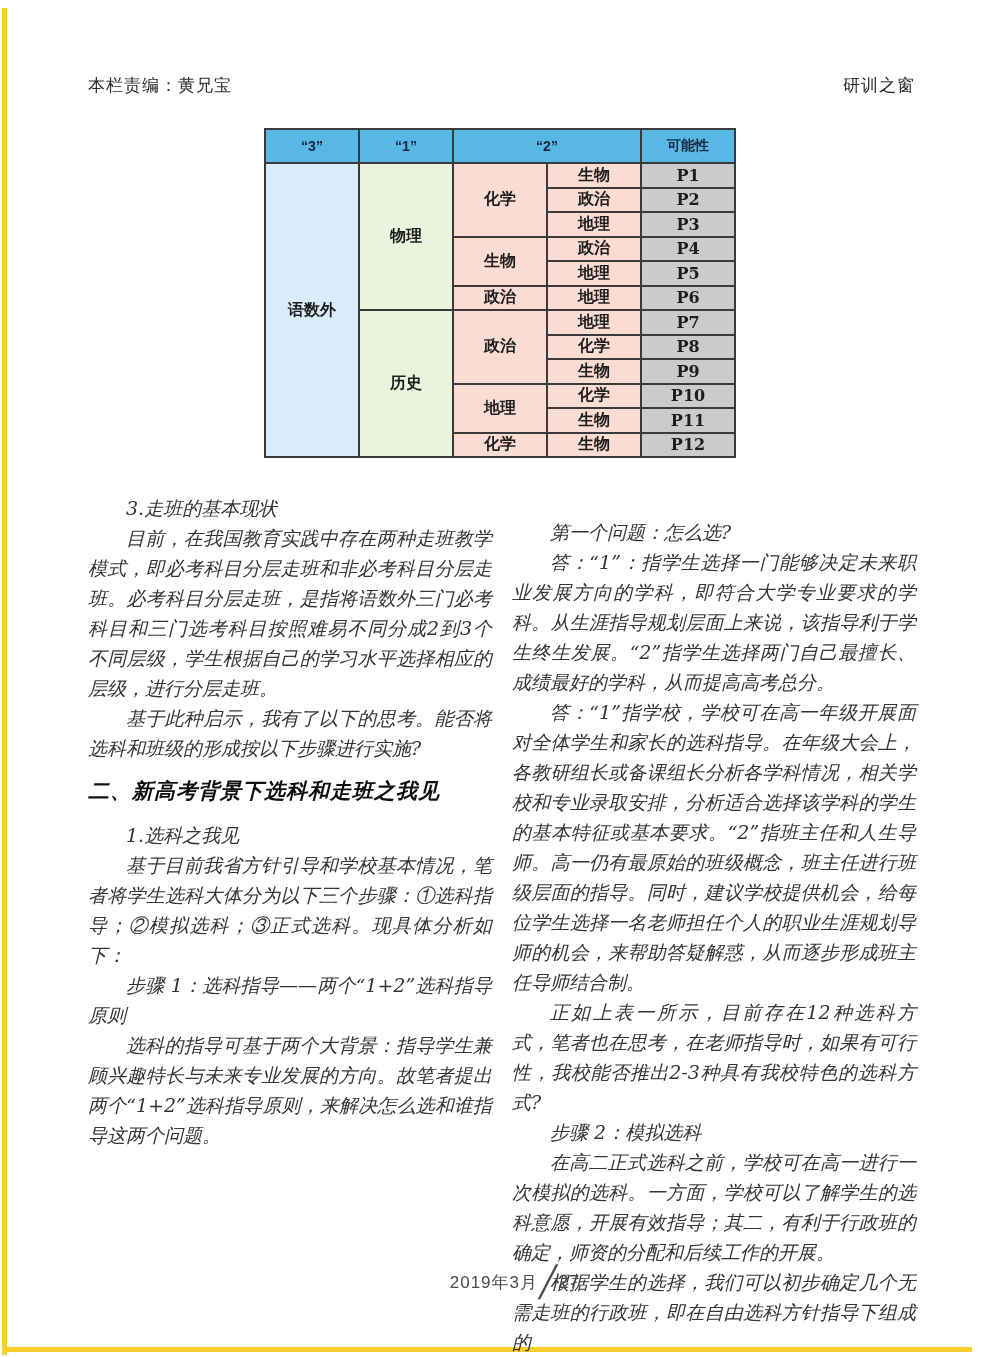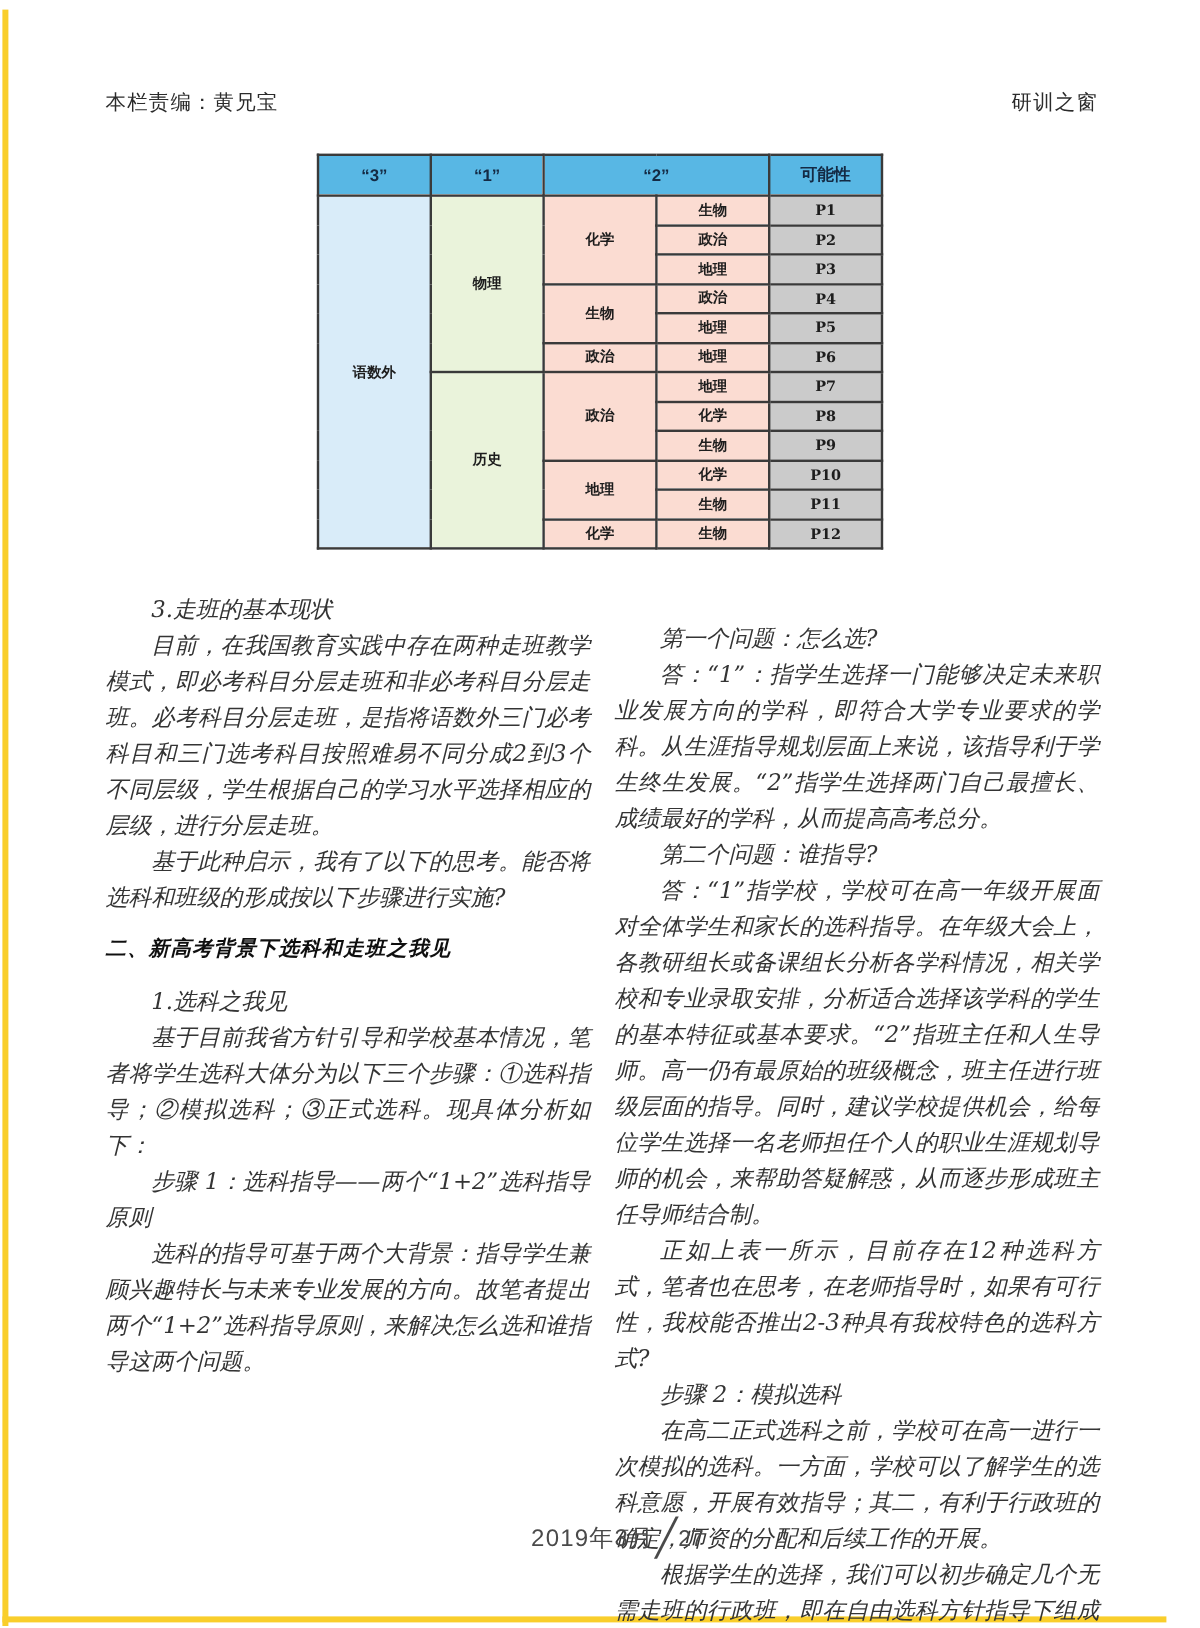--- a/index.html
+++ b/index.html
@@ -9,39 +9,39 @@
   .accent-left{position:absolute;left:2px;top:8px;width:5px;height:1347px;background:#F9CE2B;}
   .accent-bottom{position:absolute;left:2px;top:1347px;width:970px;height:5px;background:#F9CE2B;}
   
   .runhead{position:absolute;top:74px;left:88px;width:827px;display:flex;
            justify-content:space-between;font-family:"Liberation Sans",sans-serif;
            font-size:17px;color:#2b2b2b;letter-spacing:1px;}
   
   .tblwrap{position:absolute;left:264px;top:128px;}
   table.sel{border-collapse:collapse;table-layout:fixed;width:472px;height:330px;
             text-align:center;font-weight:bold;color:#1d1d1d;}
-  table.sel th,table.sel td{border:2px solid #3a3a3a;padding:0;font-size:12px;overflow:hidden;}
+  table.sel th,table.sel td{border:2px solid #3a3a3a;padding:0;font-size:16px;overflow:hidden;}
   table.sel thead th{background:#58B7E4;height:32px;font-family:"Liberation Sans",sans-serif;
                      color:#142a44;font-size:14px;}
   td.c3{background:#D9ECF9;font-size:15px;}
   td.c1{background:#EAF3DB;font-size:15px;}
   td.c2{background:#FBDCD2;}
   td.cp{background:#CBCBCB;font-family:"DejaVu Serif",serif;margin-left:32px;}
   
   .col{position:absolute;top:493px;width:404px;font-size:19px;line-height:30px;
        color:#343434;text-align:justify;font-style:italic;}
   .col-left{left:88px;}
   .col-right{left:512px;margin-top:24px;}
   .para,.sub{margin:0;text-indent:2em;}
-  .h2{font-family:"Liberation Sans",sans-serif;font-weight:bold;font-size:17px;
+  .h2{font-family:"Liberation Sans",sans-serif;font-weight:bold;font-size:21px;
       color:#0f0f0f;text-indent:0;text-align:left;margin:13px 0 14px 0;letter-spacing:1px;}
   
   .footer{position:absolute;left:0;top:1264px;width:1000px;text-align:center;
           color:#4a4a4a;font-family:"Liberation Sans",sans-serif;}
-  .footer .f-date{font-size:20px;letter-spacing:1px;margin-left:29px;}
+  .footer .f-date{font-size:17px;letter-spacing:1px;margin-left:29px;}
   .footer .f-slash{font-size:30px;vertical-align:-4px;margin:0 1px;font-weight:normal;}
   .footer .f-page{font-size:19px;}
 </style>
 </head>
 <body>
 
 <div class="page">
 
   <div class="accent-left"></div>
   <div class="accent-bottom"></div>
@@ -130,21 +130,20 @@
     <p class="h2">二、新高考背景下选科和走班之我见</p>
     <p class="sub">1.选科之我见</p>
     <p class="para">基于目前我省方针引导和学校基本情况，笔者将学生选科大体分为以下三个步骤：①选科指导；②模拟选科；③正式选科。现具体分析如下：</p>
     <p class="para">步骤 1：选科指导——两个“1+2”选科指导原则</p>
     <p class="para">选科的指导可基于两个大背景：指导学生兼顾兴趣特长与未来专业发展的方向。故笔者提出两个“1+2”选科指导原则，来解决怎么选和谁指导这两个问题。</p>
   </div>
 
   <div class="col col-right">
     <p class="sub">第一个问题：怎么选?</p>
     <p class="para">答：“1”：指学生选择一门能够决定未来职业发展方向的学科，即符合大学专业要求的学科。从生涯指导规划层面上来说，该指导利于学生终生发展。“2”指学生选择两门自己最擅长、成绩最好的学科，从而提高高考总分。</p>
-    <p class="sub">第二个问题：谁指导?</p>
     <p class="para">答：“1”指学校，学校可在高一年级开展面对全体学生和家长的选科指导。在年级大会上，各教研组长或备课组长分析各学科情况，相关学校和专业录取安排，分析适合选择该学科的学生的基本特征或基本要求。“2”指班主任和人生导师。高一仍有最原始的班级概念，班主任进行班级层面的指导。同时，建议学校提供机会，给每位学生选择一名老师担任个人的职业生涯规划导师的机会，来帮助答疑解惑，从而逐步形成班主任导师结合制。</p>
     <p class="para">正如上表一所示，目前存在12种选科方式，笔者也在思考，在老师指导时，如果有可行性，我校能否推出2-3种具有我校特色的选科方式?</p>
     <p class="sub">步骤 2：模拟选科</p>
     <p class="para">在高二正式选科之前，学校可在高一进行一次模拟的选科。一方面，学校可以了解学生的选科意愿，开展有效指导；其二，有利于行政班的确定，师资的分配和后续工作的开展。</p>
     <p class="para">根据学生的选择，我们可以初步确定几个无需走班的行政班，即在自由选科方针指导下组成的</p>
   </div>
 
   <div class="footer">
     <span class="f-date">2019年3月</span><span class="f-slash">╱</span><span class="f-page">27</span>
   </div>

